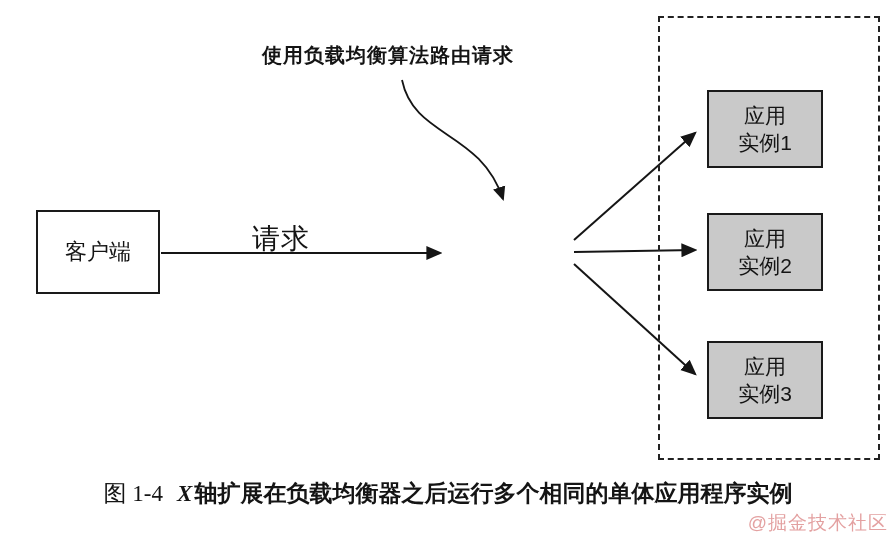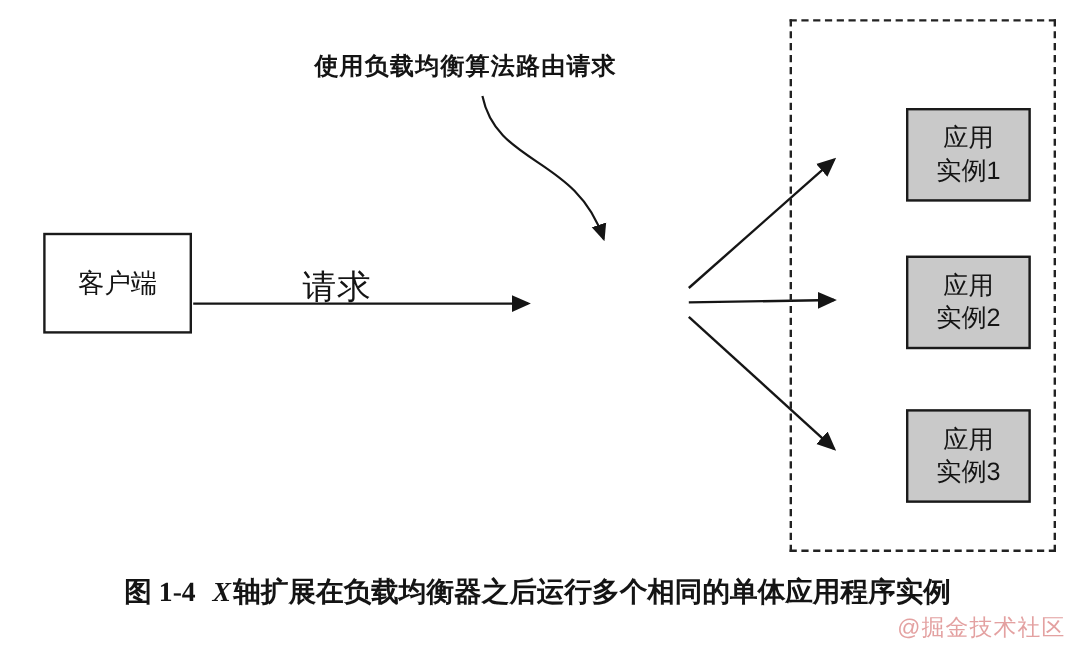--- a/index.html
+++ b/index.html
@@ -35,21 +35,21 @@
     flex-direction: column;
     align-items: center;
     justify-content: center;
     border: 2px solid var(--box-border, #1a1a1a);
     font-size: 21px;
     line-height: 1.3;
     text-align: center;
     white-space: nowrap;
   }
   .client-box {
-    left: 36px; top: 194px;
+    left: 36px; top: 210px;
     width: 124px; height: 84px;
     background: #ffffff;
     font-size: 22px;
   }
   .lb-box {
     left: 450px; top: 209px;
     width: 122px; height: 89px;
     background: var(--box-fill, #c9c9c9);
   }
   .request-label {
@@ -73,39 +73,38 @@
     font-size: 21px;
     white-space: nowrap;
   }
   .group-title .serif-italic {
     font-family: "Liberation Serif", "DejaVu Serif", serif;
     font-style: italic;
     margin-right: 1px;
   }
   .instance-box {
     left: 47px;
-    width: 104px; height: 78px;
+    width: 116px; height: 78px;
     background: var(--box-fill, #c9c9c9);
-    margin-left: 48px;
   }
   .instance-1 { top: 72px; }
   .instance-2 { top: 195px; }
   .instance-3 { top: 323px; }
   .figure-caption {
     position: absolute;
     left: 0; top: 478px;
     width: 100%;
     text-align: center;
     font-size: 23px;
     font-family: "Liberation Serif", "DejaVu Serif", serif;
     font-weight: 600;
     white-space: nowrap;
   }
   .figure-caption .caption-prefix {
-    font-weight: 700;
+    font-weight: 400;
     margin-right: 14px;
   }
   .figure-caption .caption-x {
     font-style: italic;
     margin-right: 2px;
   }
   .watermark {
     position: absolute;
     right: 8px;
     bottom: 5px;

